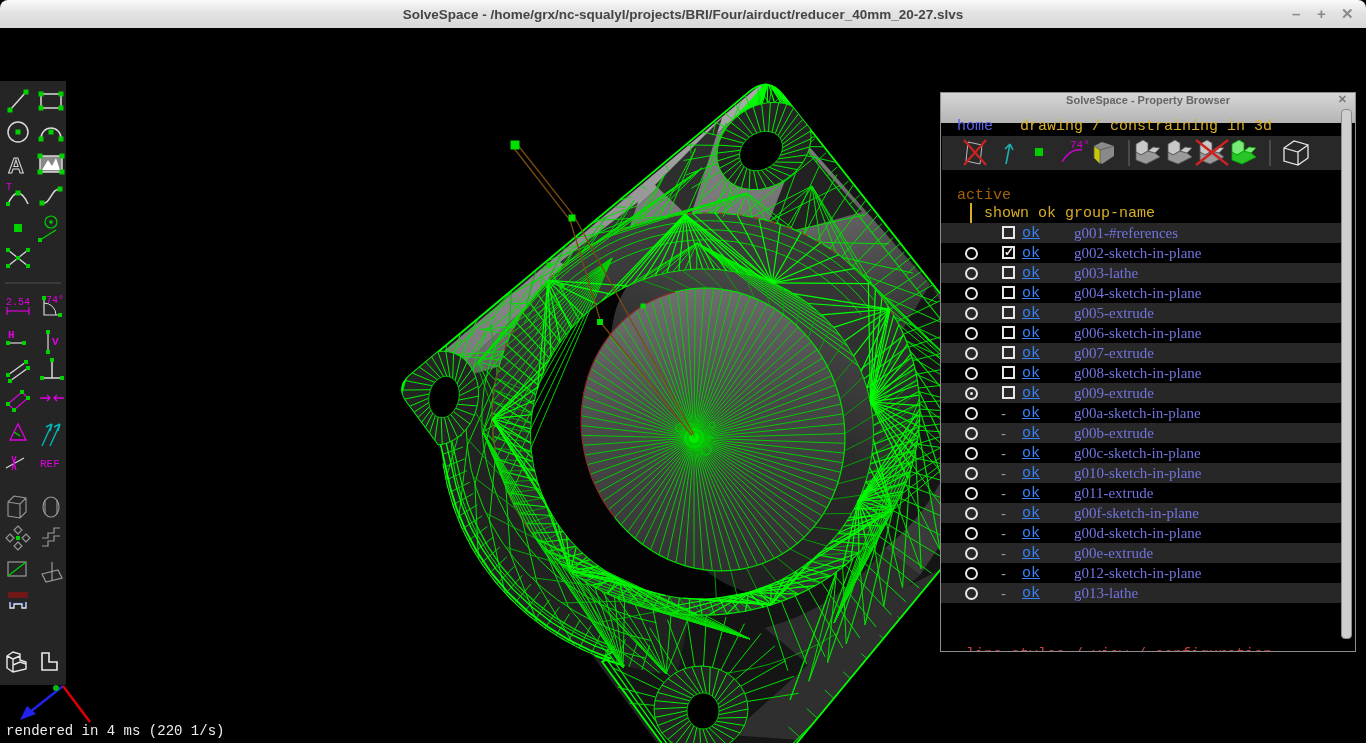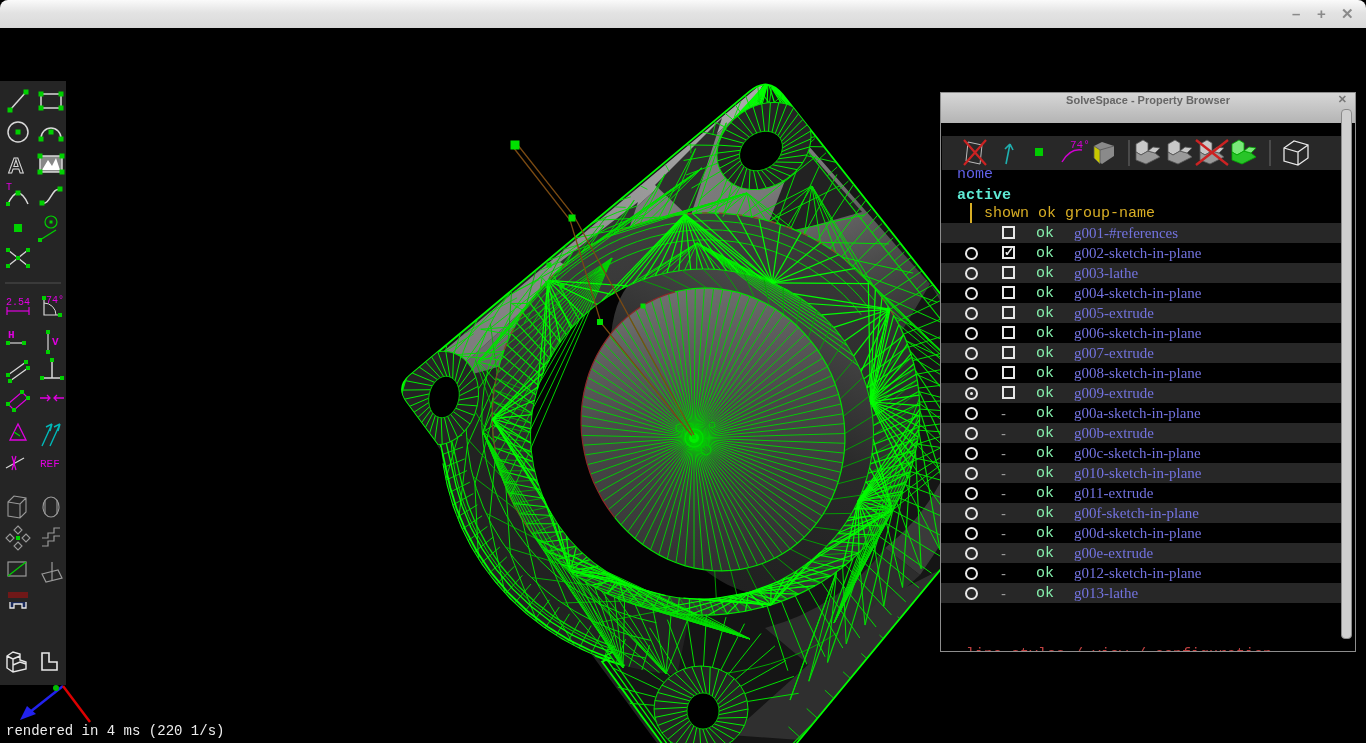--- a/index.html
+++ b/index.html
@@ -15,21 +15,21 @@
 #pb{position:absolute;left:940px;top:92px;width:416px;height:560px;background:#000;
   border:1.5px solid #8d8d8d; box-sizing:border-box;overflow:hidden;}
 #pbtitle{position:absolute;left:0;top:0;width:100%;height:30px;
   background:linear-gradient(#d6d6d6,#b4b4b4);
   font-size:11px;font-weight:bold;color:#666;text-align:center;line-height:14px;}
 .mono{font-family:"Liberation Mono", monospace;}
 #pbrows{position:absolute;left:0px;top:130px;width:403px;}
 .prow{position:relative;width:100%;height:20px;}
 .podd{background:#272727;}
 .rname{position:absolute;left:133px;top:2px;font-size:15px;color:#7373e0;letter-spacing:0px;font-family:Liberation Serif, serif;}
-.rok{position:absolute;left:95px;top:2px;font-size:15px;color:#86efac;}
+.rok{position:absolute;left:81px;top:2px;font-size:15px;color:#3b82f6;text-decoration:underline;}
 .rdash{position:absolute;left:60px;top:2px;font-size:15px;color:#999;}
 .radio{position:absolute;left:24px;top:4px;width:9px;height:9px;border:2px solid #e8e8e8;border-radius:50%;}
 .rdot{position:absolute;left:3px;top:3px;width:3px;height:3px;border-radius:50%;background:#e8e8e8;}
 .chk{position:absolute;left:61px;top:3px;width:9px;height:9px;border:2px solid #e8e8e8;}
 .ckm{position:absolute;left:0px;top:-3px;font-size:12px;color:#e8e8e8;font-weight:bold;font-family:"Liberation Sans",sans-serif;}
 </style></head><body>
 <div id="root">
 
 <svg id="model" width="1366" height="743" viewBox="0 0 1366 743" style="position:absolute;left:0;top:0">
 <defs>
@@ -1222,28 +1222,30 @@
 <line x1="52.0" y1="499.0" x2="52.0" y2="481.0" stroke="#9a9a9a" stroke-width="1.20"></line>
 <rect x="8" y="511" width="20" height="6" fill="#701818"></rect>
 <path d="M 10 521 v6 h4 v-4 h8 v4 h4 v-6" fill="#1a2a5a" stroke="#e8e8e8" stroke-width="1.3"></path>
 </svg>
 <svg width="66" height="45" viewBox="0 0 66 45" style="position:absolute;left:0;top:648px">
 <rect width="66" height="37" fill="#252525"></rect>
 <path d="M 7 8 L 13 4 L 20 6 L 20 12 L 26 14 L 26 21 L 13 24 L 7 20 Z M 7 8 L 13 11 L 13 24 M 13 11 L 20 8 M 13 17 L 20 14 L 26 16" fill="none" stroke="#e8e8e8" stroke-width="1.4"></path>
 <path d="M 42 5 L 49 5 L 49 14 L 57 14 L 57 22 L 42 22 Z" fill="none" stroke="#e8e8e8" stroke-width="1.6"></path>
 </svg>
 <div id="titlebar">
+      <div id="title">SolveSpace - /home/grx/nc-squalyl/projects/BRI/Four/airduct/reducer_40mm_20-27.slvs</div>
       <div class="wbtn" style="left:1292px;">–</div>
       <div class="wbtn" style="left:1317px;">+</div>
       <div class="wbtn" style="left:1341px;">✕</div>
     </div>
 <div id="pb">
 <div id="pbtitle">SolveSpace - Property Browser</div>
 <div style="position:absolute;right:8px;top:0px;height:14px;line-height:13px;color:#777;font-size:11px;font-weight:bold;">✕</div>
-<div class="mono" style="position:absolute;left:16px;top:25px;font-size:15px;color:#6161e8;margin-top:48px;">home</div>
+<div class="mono" style="position:absolute;left:16px;top:25px;font-size:15px;color:#6161e8;">home</div>
+<div class="mono" style="position:absolute;left:79px;top:25px;font-size:15px;color:#d8ae25;">drawing / constraining in 3d</div>
 <svg width="403" height="34" viewBox="0 0 403 34" style="position:absolute;left:1px;top:43px">
 <rect width="403" height="34" fill="#282828"></rect>
 <path d="M 26 6 L 40 9 L 38 28 L 24 25 Z" fill="none" stroke="#bbb" stroke-width="1"></path>
 <path d="M 22 4 L 44 29 M 44 4 L 22 29" stroke="#cc2222" stroke-width="2.2" fill="none"></path>
 <path d="M 64 28 L 68 8 M 68 8 L 63 13 M 68 8 L 71 14" stroke="#1fb0b0" stroke-width="1.6" fill="none"></path>
 <rect x="93" y="12" width="8" height="8" fill="#00cc00"></rect>
 <path d="M 120 26 Q 128 12 140 14" fill="none" stroke="#d000d0" stroke-width="1.4"></path>
 <text x="128" y="12" font-family="Liberation Mono" font-size="11" fill="#d000d0">74°</text>
 <path d="M 152 10 L 160 6 L 172 10 L 172 20 L 160 28 L 152 22 Z" fill="#8a8a8a"></path>
 <path d="M 152 10 L 158 14 L 158 28 L 152 22 Z M 158 14 L 172 10" fill="#c8c800" stroke="#555" stroke-width="0.8"></path>
@@ -1257,21 +1259,21 @@
 <path d="M 258 8 L 265 4 L 270 7 L 270 15 L 263 19 L 258 16 Z" fill="#c8c8c8" stroke="#555" stroke-width="0.8"></path>
         <path d="M 258 16 L 263 19 L 270 15 L 277 17 L 282 21 L 268 28 L 258 24 Z" fill="#9a9a9a" stroke="#555" stroke-width="0.8"></path>
         <path d="M 270 15 L 277 17 L 282 12 L 275 11 Z" fill="#c8c8c8" stroke="#555" stroke-width="0.8"></path>
 <path d="M 254 4 L 286 29 M 286 4 L 254 29" stroke="#cc2222" stroke-width="2.4" fill="none"></path>
 <path d="M 290 8 L 297 4 L 302 7 L 302 15 L 295 19 L 290 16 Z" fill="#7ae87a" stroke="#0a0" stroke-width="0.8"></path>
         <path d="M 290 16 L 295 19 L 302 15 L 309 17 L 314 21 L 300 28 L 290 24 Z" fill="#28c428" stroke="#0a0" stroke-width="0.8"></path>
         <path d="M 302 15 L 309 17 L 314 12 L 307 11 Z" fill="#7ae87a" stroke="#0a0" stroke-width="0.8"></path>
 <rect x="327" y="4" width="2" height="26" fill="#4a4a4a"></rect>
 <path d="M 342 12 L 352 5 L 366 9 L 366 22 L 356 29 L 342 25 Z M 342 12 L 356 16 L 366 9 M 356 16 L 356 29" fill="none" stroke="#e8e8e8" stroke-width="1.3"></path>
 </svg>
-<div class="mono" style="position:absolute;left:16px;top:94px;font-size:15px;color:#5eead4;font-weight:bold;">active</div>
+<div class="mono" style="position:absolute;left:16px;top:94px;font-size:15px;color:#a16207;">active</div>
 <div style="position:absolute;left:29px;top:110px;width:2px;height:38px;background:#d8ae25;"></div>
 <div class="mono" style="position:absolute;left:43px;top:112px;font-size:15px;color:#d8ae25;">shown ok  group-name</div>
 <div id="pbrows">
 <div class="prow podd">
           <div class="chk"></div>
           <div class="rok mono">ok</div>
           <div class="rname mono">g001-#references</div>
         </div>
 <div class="prow">
           <div class="radio"></div>

